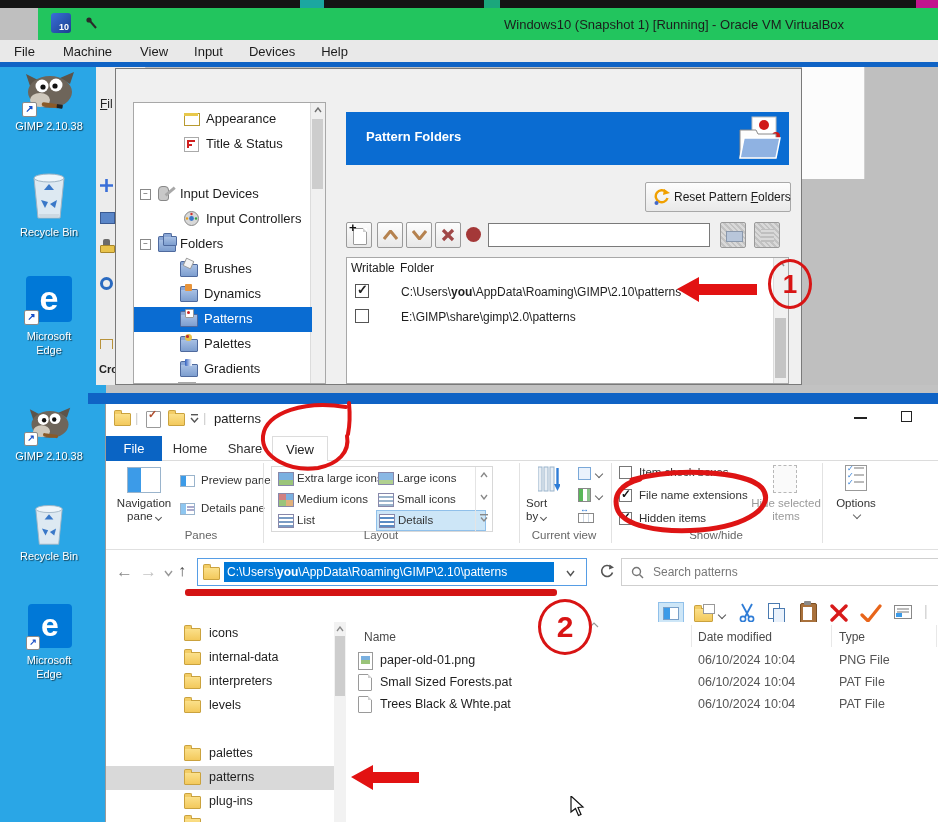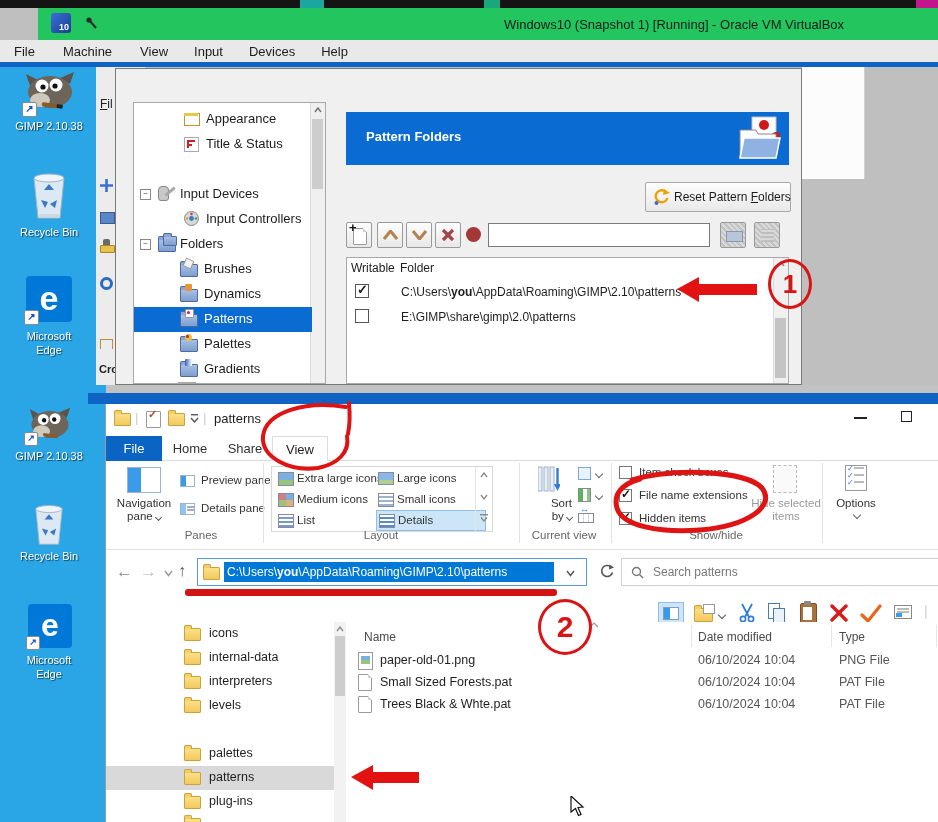--- a/index.html
+++ b/index.html
@@ -401,21 +401,21 @@
             </svg>
           <svg style="position:absolute;left:4px;top:47px;" width="8" height="9" viewBox="0 0 8 9">
               <rect x="0" y="0" width="8" height="1.4" fill="#888"></rect>
               <path d="M1 3.5 L4 7 L7 3.5" fill="none" stroke="#888" stroke-width="1.3"></path>
             </svg>
         </div>
       </div>
       <div class="grp" style="left:220px;top:68px;width:110px;">Layout</div>
       <div class="sep-v" style="left:413px;top:2px;height:80px;"></div>
 
-      <div class="abs" style="left:420px;top:4px;width:46px;height:70px;text-align:right;">
+      <div class="abs" style="left:420px;top:4px;width:46px;height:70px;text-align:left;">
         <svg style="position:absolute;left:12px;top:1px;" width="22" height="26" viewBox="0 0 22 26">
           <rect x="0" y="1" width="4" height="24" fill="#e8eef4" stroke="#9ab4cc" stroke-width="1"></rect>
           <rect x="6" y="1" width="4" height="24" fill="#e8eef4" stroke="#9ab4cc" stroke-width="1"></rect>
           <rect x="12" y="1" width="4" height="24" fill="#e8eef4" stroke="#9ab4cc" stroke-width="1"></rect>
           <line x1="19.5" y1="2" x2="19.5" y2="20" stroke="#2e7cd6" stroke-width="2.4"></line>
           <polygon points="16,18 23,18 19.5,25" fill="#2e7cd6"></polygon>
         </svg>
         <div class="ribbon-txt" style="position:absolute;left:0;top:32px;width:46px;">Sort</div>
         <div class="ribbon-txt" style="position:absolute;left:0;top:45px;width:46px;"><span>by</span> <span class="chevd" style="width:4px;height:4px;"></span></div>
       </div>

